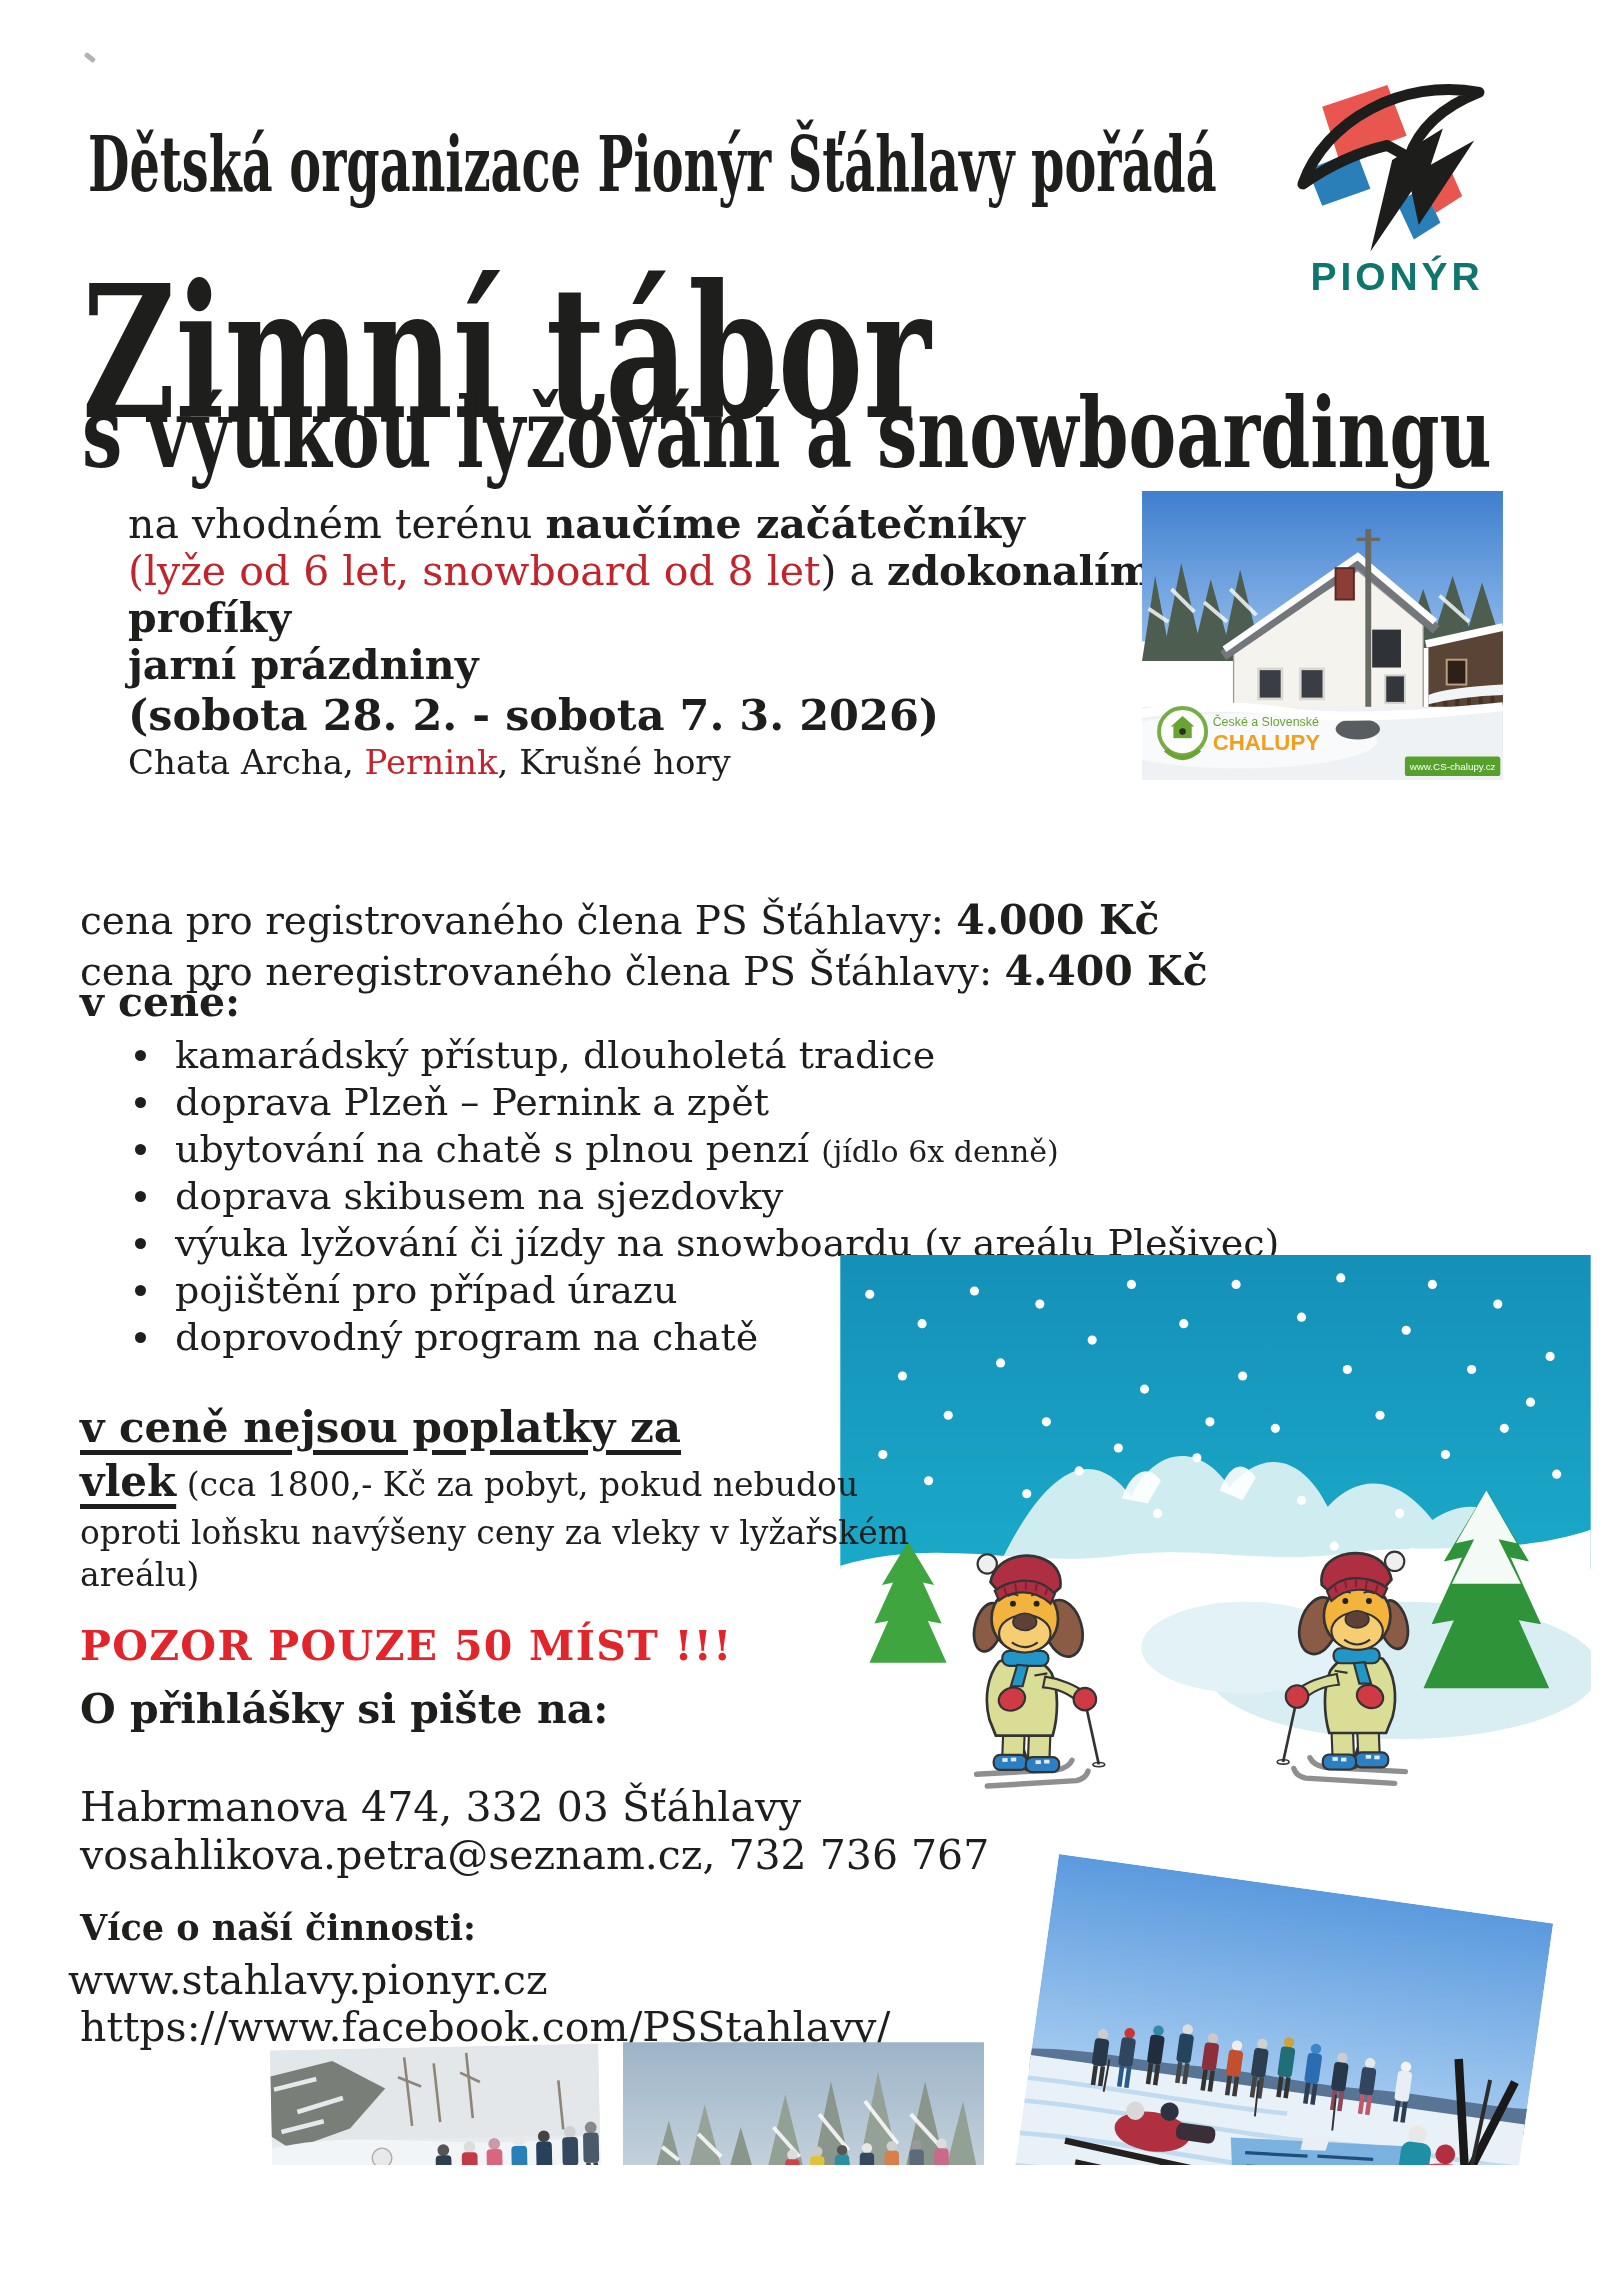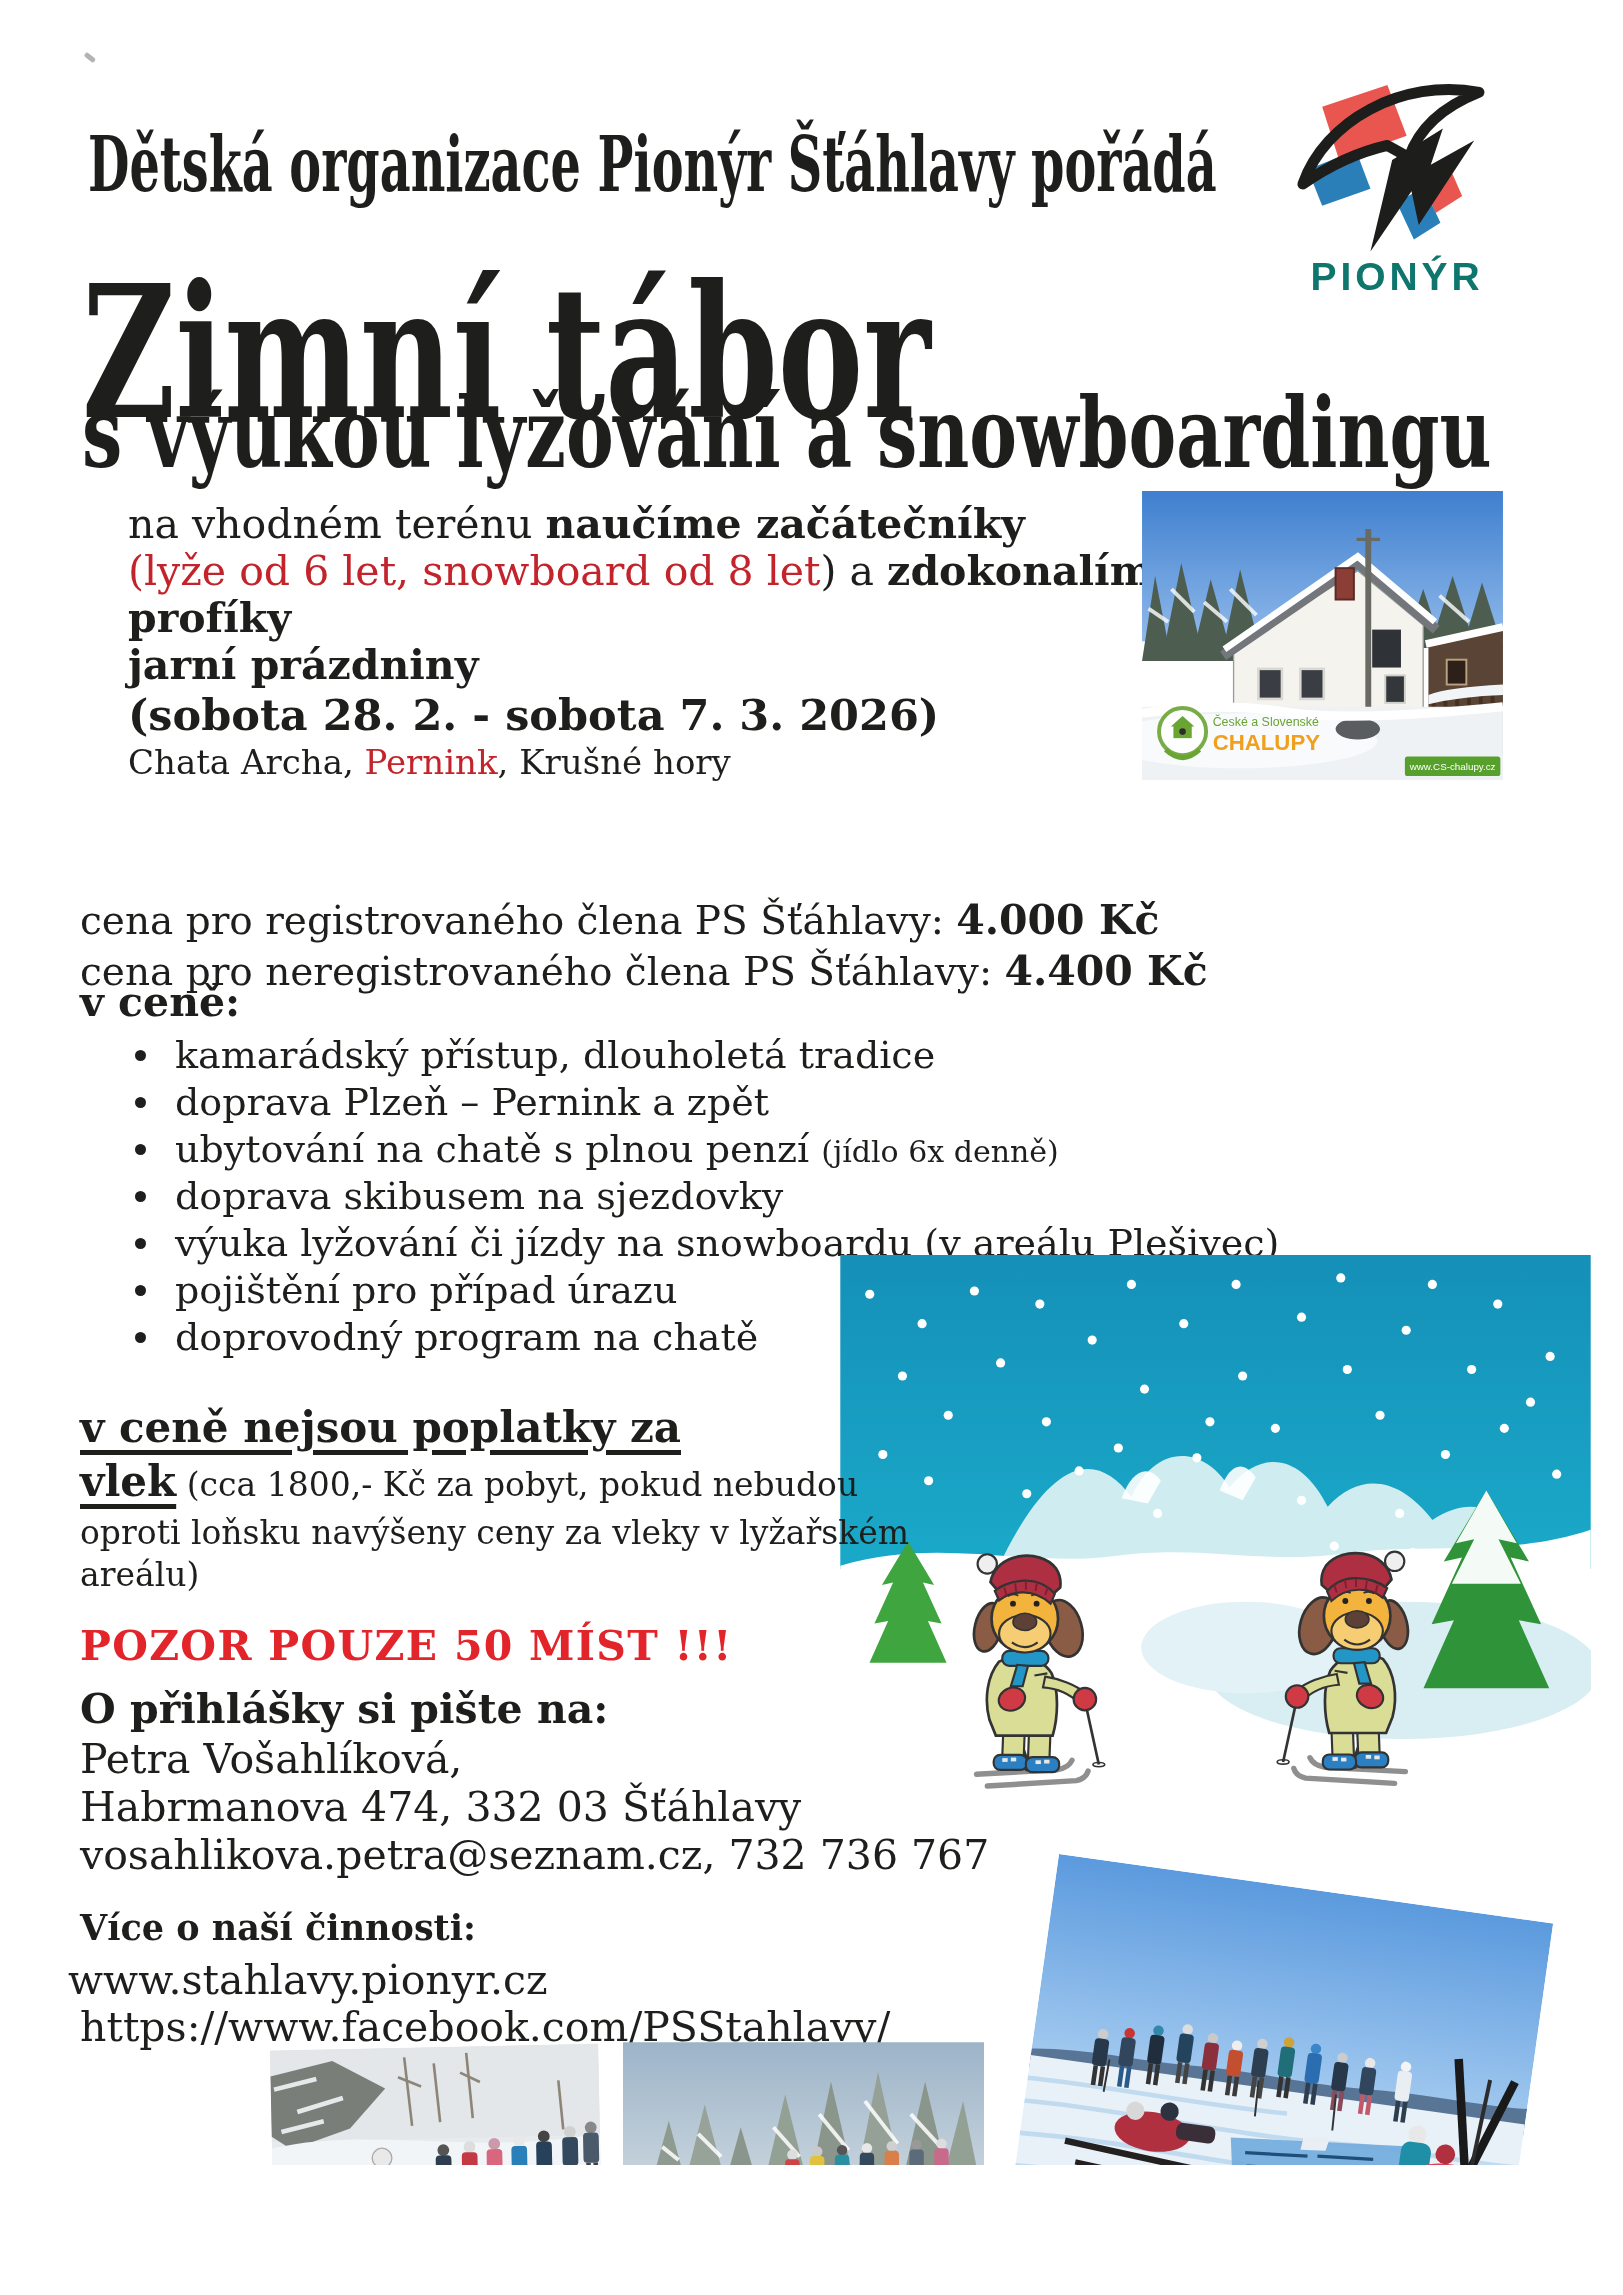--- a/index.html
+++ b/index.html
@@ -327,23 +327,20 @@
     </div>
   </div>
 
   <div class="abs b" style="left:80px;top:1622px;font-size:41px;color:#e2242b;letter-spacing:1.3px;white-space:nowrap;">
     <span>POZOR POUZE 50 MÍST !!!</span>
   </div>
 
   <div class="abs b" style="left:80px;top:1685px;font-size:41px;">
     <span>O přihlášky si pište na:</span>
   </div>
-  <div class="abs" style="left:80px;top:1735px;font-size:41px;">
-    <span>Petra Vošahlíková,</span>
-  </div>
   <div class="abs" style="left:80px;top:1783px;font-size:41px;">
     <span>Habrmanova 474, 332 03 Šťáhlavy</span>
   </div>
   <div class="abs" style="left:80px;top:1831px;font-size:41px;">
     <span>vosahlikova.petra@seznam.cz, 732 736 767</span>
   </div>
 
   <div class="abs b" style="left:80px;top:1907px;font-size:35px;">
     <span>Více o naší činnosti:</span>
   </div>

